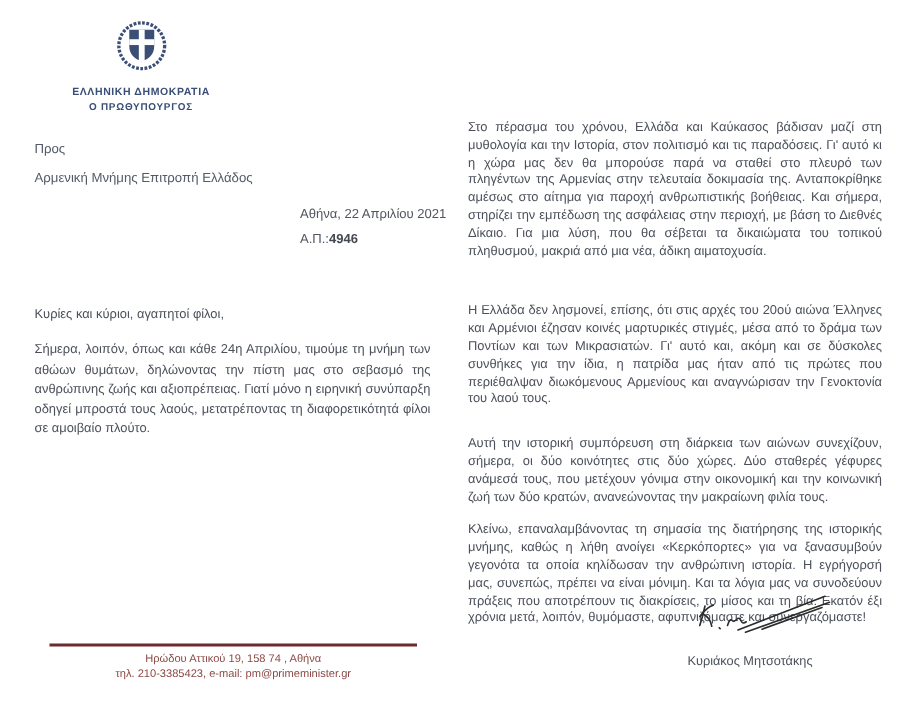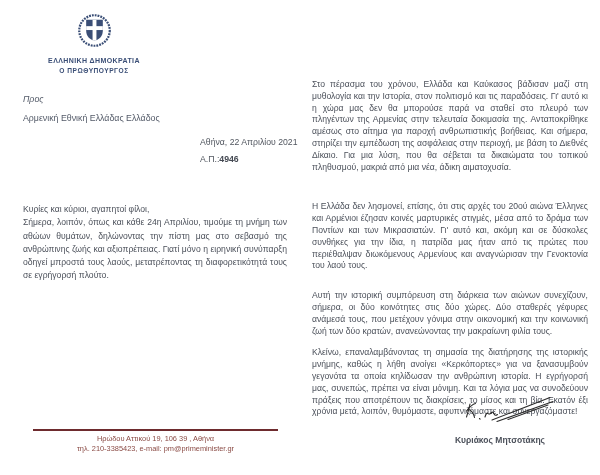--- a/index.html
+++ b/index.html
@@ -22,42 +22,42 @@
     font-size:7px;font-weight:bold;letter-spacing:.4px;
     color:#3a4e76;
   }
   .office{
     margin-top:3px;
     font-size:6.6px;font-weight:bold;letter-spacing:.5px;
     color:#3a4e76;
   }
   
   .recipient{position:absolute;left:23px;top:94px;font-size:8.8px;color:#535a68;}
-  .recipient .to{margin:0 0 9px 0;font-style:italic;}
+  .recipient .to{margin:0 0 9px 0;}
   .recipient .name{margin:0;}
   
   .meta{position:absolute;left:200px;top:137px;font-size:8.7px;color:#51565f;}
   .meta .date{margin:0 10px 7px 0;text-align:center;}
   .meta .prot{margin:0;}
   .meta .prot b{font-weight:bold;color:#444952;}
   
   .col{position:absolute;font-size:8.6px;text-align:justify;color:#4b505a;}
   .col p{margin:0;}
   .col-left{left:23px;top:203px;width:264px;line-height:13.3px;}
-  .col-left .salutation{text-align:left;}
+  .col-left .salutation{text-align:left;margin-bottom:10px;}
   .col-left p.p1,.col-left p.p2{margin-bottom:7px;}
   .col-right{left:312px;top:79px;width:276px;line-height:11.8px;}
   .col-right p.p1{margin-bottom:28px;}
   .col-right p.p2{margin-bottom:18px;}
   .col-right p.p3{margin-bottom:10px;}
   
   .signature{position:absolute;left:462px;top:394px;width:96px;height:32px;}
   .signer{
     position:absolute;left:445px;top:435px;width:110px;
-    text-align:center;font-size:8.5px;color:#4b505a;font-weight:bold;
+    text-align:center;font-size:8.5px;color:#4b505a;
   }
   
   .footer{
     position:absolute;left:33px;top:429px;width:245px;
     border-top:2.5px solid #6e2b2e;
     padding-top:3px;
     text-align:center;
     font-size:7.4px;line-height:10px;
     color:#8a4a44;
   }
@@ -76,31 +76,31 @@
         <rect x="17.9" y="8.5" width="4.2" height="22.5" fill="#ffffff"></rect>
         <rect x="11" y="15.3" width="18" height="4.2" fill="#ffffff"></rect>
       </svg>
     </span>
     <div class="republic">ΕΛΛΗΝΙΚΗ ΔΗΜΟΚΡΑΤΙΑ</div>
     <div class="office">Ο ΠΡΩΘΥΠΟΥΡΓΟΣ</div>
   </div>
 
   <div class="recipient">
     <p class="to">Προς</p>
-    <p class="name">Αρμενική Εθνική Ελλάδας Ελλάδος</p>
+    <p class="name">Αρμενική Μνήμης Επιτροπή Ελλάδος</p>
   </div>
 
   <div class="meta">
     <p class="date">Αθήνα, 22 Απριλίου 2021</p>
     <p class="prot"><span>Α.Π.:</span><b>4946</b></p>
   </div>
 
   <div class="col col-left">
     <p class="salutation">Κυρίες και κύριοι, αγαπητοί φίλοι,</p>
-    <p class="p3">Σήμερα, λοιπόν, όπως και κάθε 24η Απριλίου, τιμούμε τη μνήμη των αθώων θυμάτων, δηλώνοντας την πίστη μας στο σεβασμό της ανθρώπινης ζωής και αξιοπρέπειας. Γιατί μόνο η ειρηνική συνύπαρξη οδηγεί μπροστά τους λαούς, μετατρέποντας τη διαφορετικότητά τους σε εγρήγορσή πλούτο.</p>
+    <p class="p3">Σήμερα, λοιπόν, όπως και κάθε 24η Απριλίου, τιμούμε τη μνήμη των αθώων θυμάτων, δηλώνοντας την πίστη μας στο σεβασμό της ανθρώπινης ζωής και αξιοπρέπειας. Γιατί μόνο η ειρηνική συνύπαρξη οδηγεί μπροστά τους λαούς, μετατρέποντας τη διαφορετικότητά φίλοι σε αμοιβαίο πλούτο.</p>
   </div>
 
   <div class="col col-right">
     <p class="p1">Στο πέρασμα του χρόνου, Ελλάδα και Καύκασος βάδισαν μαζί στη μυθολογία και την Ιστορία, στον πολιτισμό και τις παραδόσεις. Γι' αυτό κι η χώρα μας δεν θα μπορούσε παρά να σταθεί στο πλευρό των πληγέντων της Αρμενίας στην τελευταία δοκιμασία της. Ανταποκρίθηκε αμέσως στο αίτημα για παροχή ανθρωπιστικής βοήθειας. Και σήμερα, στηρίζει την εμπέδωση της ασφάλειας στην περιοχή, με βάση το Διεθνές Δίκαιο. Για μια λύση, που θα σέβεται τα δικαιώματα του τοπικού πληθυσμού, μακριά από μια νέα, άδικη αιματοχυσία.</p>
     <p class="p2">Η Ελλάδα δεν λησμονεί, επίσης, ότι στις αρχές του 20ού αιώνα Έλληνες και Αρμένιοι έζησαν κοινές μαρτυρικές στιγμές, μέσα από το δράμα των Ποντίων και των Μικρασιατών. Γι' αυτό και, ακόμη και σε δύσκολες συνθήκες για την ίδια, η πατρίδα μας ήταν από τις πρώτες που περιέθαλψαν διωκόμενους Αρμενίους και αναγνώρισαν την Γενοκτονία του λαού τους.</p>
     <p class="p3">Αυτή την ιστορική συμπόρευση στη διάρκεια των αιώνων συνεχίζουν, σήμερα, οι δύο κοινότητες στις δύο χώρες. Δύο σταθερές γέφυρες ανάμεσά τους, που μετέχουν γόνιμα στην οικονομική και την κοινωνική ζωή των δύο κρατών, ανανεώνοντας την μακραίωνη φιλία τους.</p>
     <p class="p4">Κλείνω, επαναλαμβάνοντας τη σημασία της διατήρησης της ιστορικής μνήμης, καθώς η λήθη ανοίγει «Κερκόπορτες» για να ξανασυμβούν γεγονότα τα οποία κηλίδωσαν την ανθρώπινη ιστορία. Η εγρήγορσή μας, συνεπώς, πρέπει να είναι μόνιμη. Και τα λόγια μας να συνοδεύουν πράξεις που αποτρέπουν τις διακρίσεις, το μίσος και τη βία. Εκατόν έξι χρόνια μετά, λοιπόν, θυμόμαστε, αφυπνιζόμαστε και συνεργαζόμαστε!</p>
   </div>
 
   <div class="signature">
@@ -113,17 +113,17 @@
         <path d="M23 23 q1.5 -5 3 -3.5 q1.2 1.4 3 -0.5 q2 -2 3 0.8 q1 2.6 3.5 0.7"></path>
         <path d="M30 26 L88 3.5"></path>
         <path d="M35 27.5 L91 7.5"></path>
         <path d="M46 25.5 L86 11"></path>
       </g>
     </svg>
   </div>
   <div class="signer">Κυριάκος Μητσοτάκης</div>
 
   <div class="footer">
-    <p>Ηρώδου Αττικού 19, 106 39 , Αθήνα</p>
+    <p>Ηρώδου Αττικού 19, 158 74 , Αθήνα</p>
     <p>τηλ. 210-3385423, e-mail: pm@primeminister.gr</p>
   </div>
 
 </div>
 
 </body></html>

